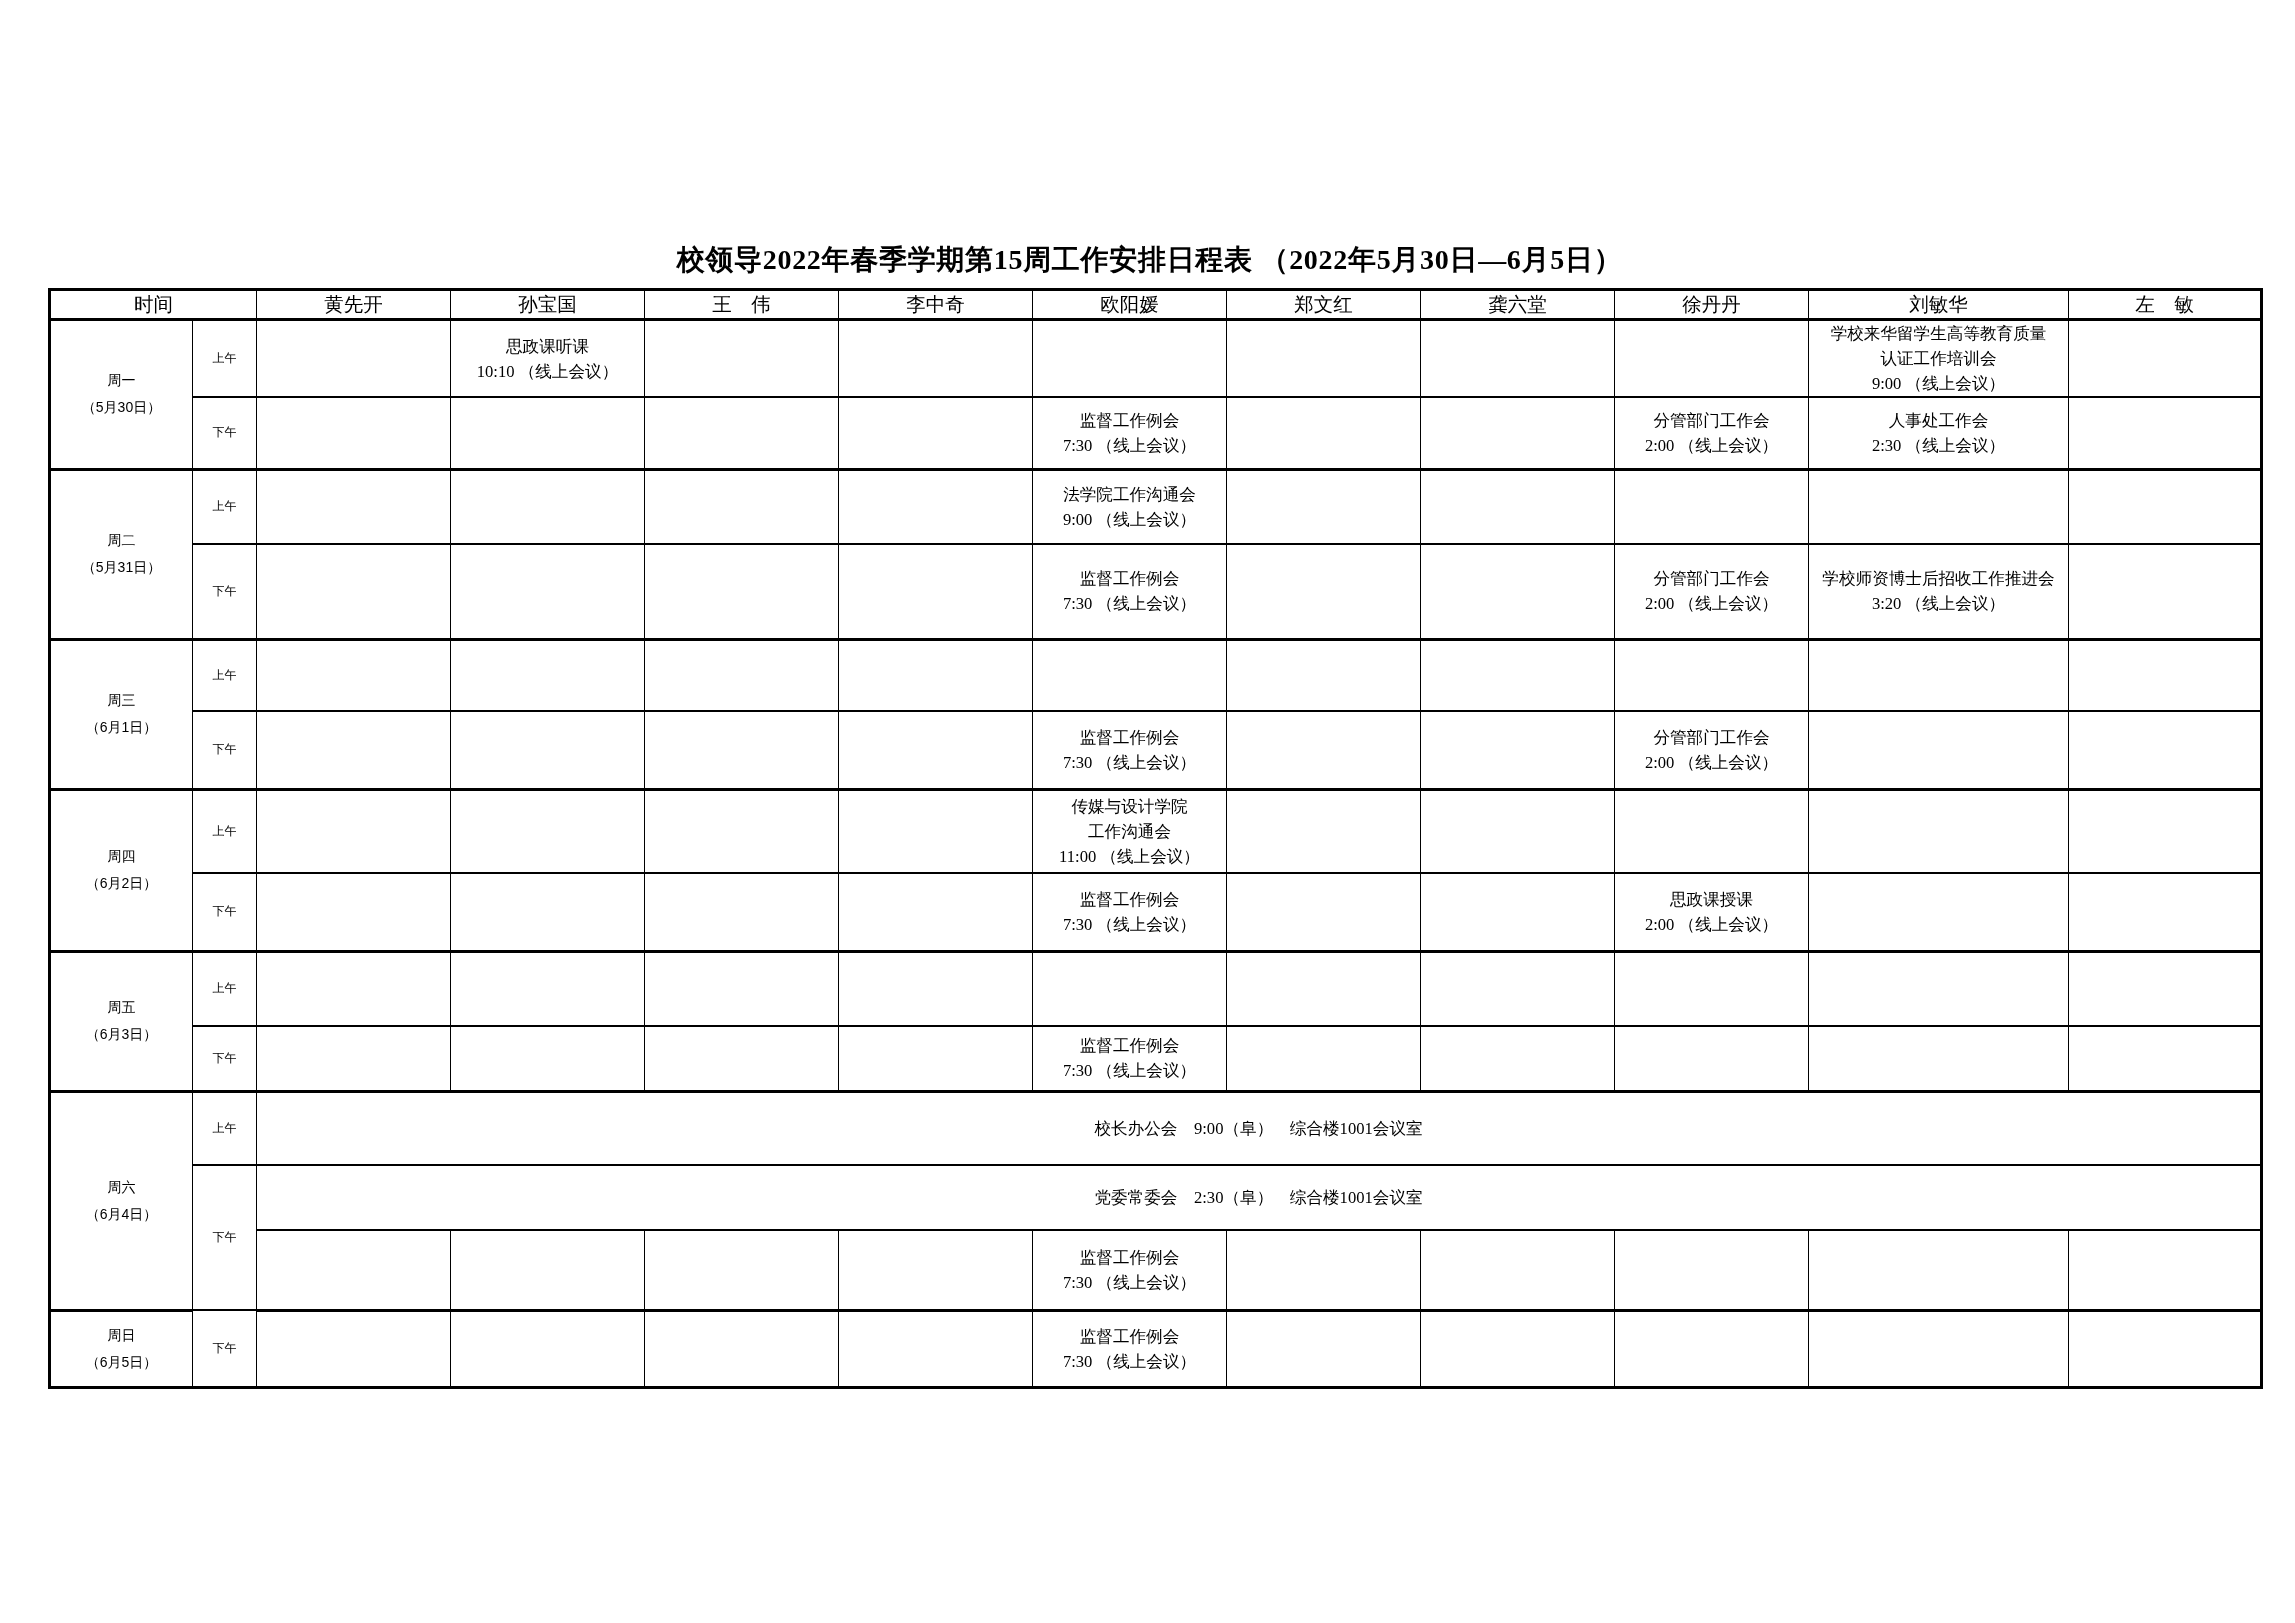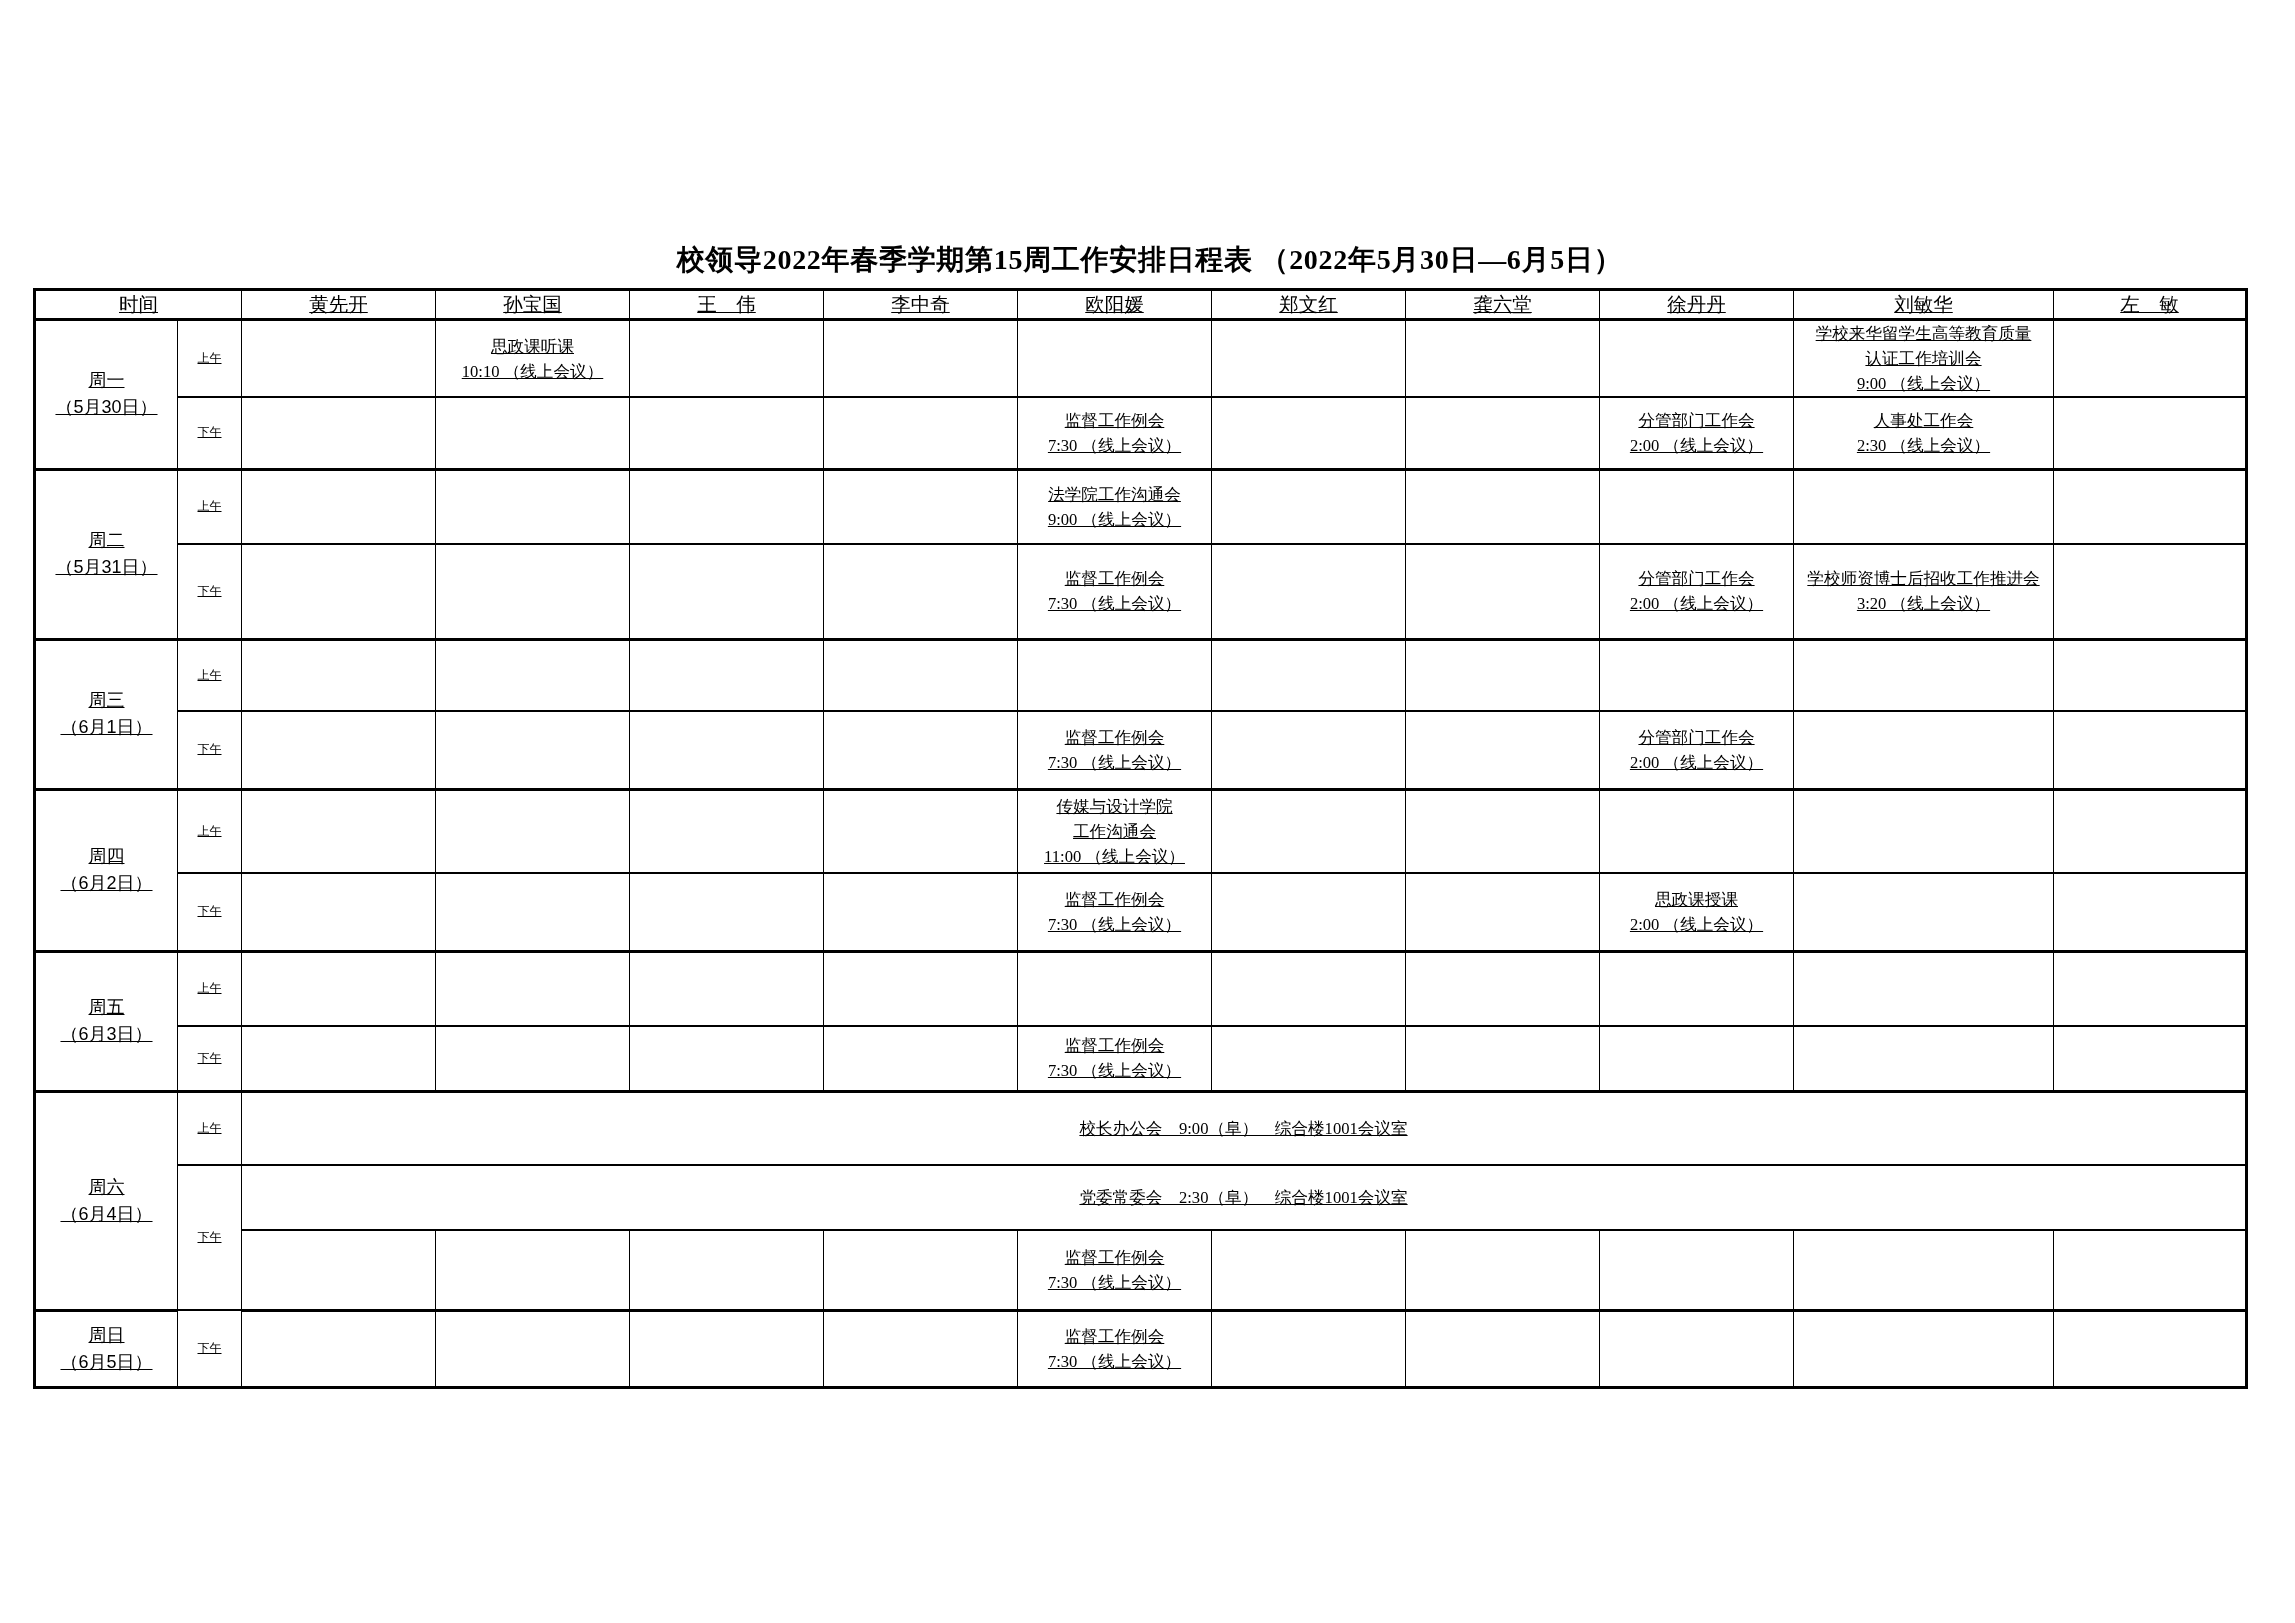--- a/index.html
+++ b/index.html
@@ -22,46 +22,45 @@
     width: 2295px;
     text-align: center;
     font-family: "Liberation Serif", serif;
     font-weight: bold;
     font-size: 28px;
     letter-spacing: 0.7px;
     white-space: nowrap;
   }
   table.sched {
     position: absolute;
-    left: 33px;
+    left: 48px;
     top: 288px;
     width: 1823px;
     border-collapse: collapse;
     table-layout: fixed;
     border: 3.6px solid #000;
-    text-decoration: underline;
   }
   .sched th, .sched td {
     border: 1.4px solid #000;
     border-top-width: 2.2px;
     border-bottom-width: 2.2px;
     padding: 0;
     text-align: center;
     vertical-align: middle;
     overflow: hidden;
   }
   .sched thead th {
     font-family: "Liberation Sans", sans-serif;
     font-weight: normal;
     font-size: 19.5px;
     border-bottom-width: 3.6px;
   }
   .daycell {
     font-family: "Liberation Sans", sans-serif;
-    font-size: 18px;
+    font-size: 14px;
     line-height: 27px;
   }
   .ampm {
     font-family: "Liberation Sans", sans-serif;
     font-size: 12px;
   }
   .ev {
     font-family: "Liberation Serif", serif;
     font-size: 16.6px;
     line-height: 25px;

